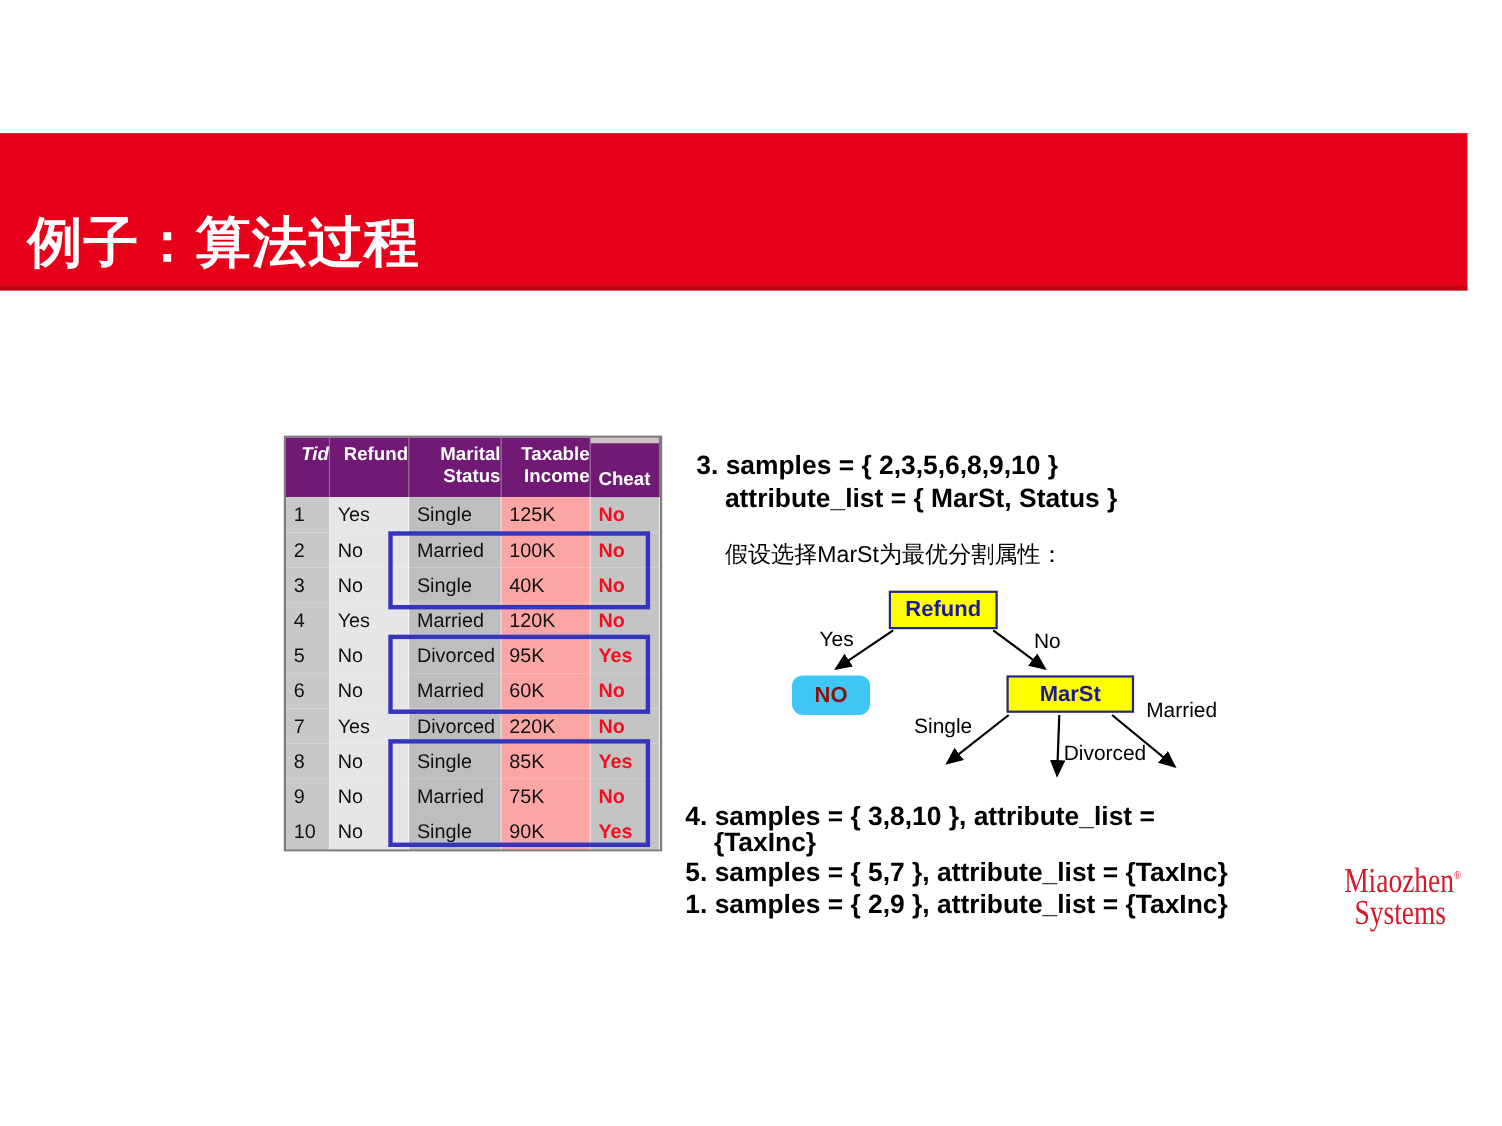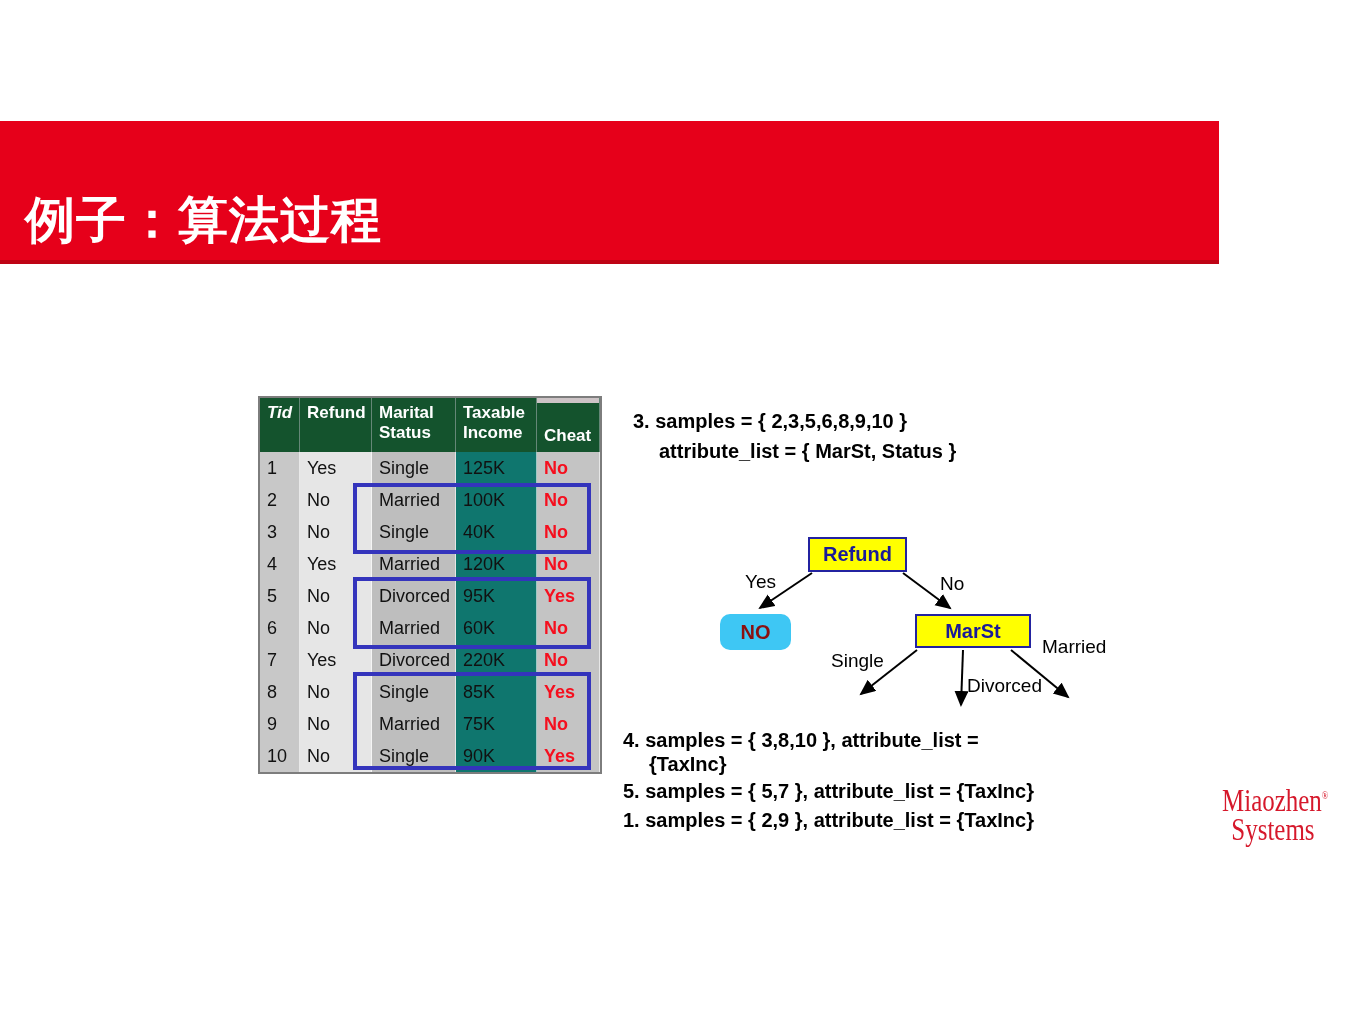--- a/index.html
+++ b/index.html
@@ -2,21 +2,21 @@
 <html><head>
 <meta charset="utf-8">
 <style>
   html,body{margin:0;padding:0;background:#ffffff;}
   .slide{
     position:relative;width:1365px;height:1024px;background:#ffffff;overflow:hidden;
     font-family:"Liberation Sans",sans-serif;color:#111;
   }
   
   .banner{
-    position:absolute;left:0;top:121px;width:1219px;height:139px;
+    position:absolute;left:0;top:121px;width:1334px;height:139px;
     background:#E6001A;border-bottom:4px solid #BE0315;
   }
   .slide-title{
     position:absolute;left:25px;top:74px;
     font-family:"Liberation Serif",serif;
     font-size:50px;font-weight:bold;color:#ffffff;line-height:1;letter-spacing:1px;
     white-space:nowrap;
   }
   
   .dtable{
@@ -26,39 +26,40 @@
     grid-auto-rows:32px;
     grid-template-rows:54px;
     border:2px solid #7d7d7d;
   }
   .cell{
     font-size:18px;line-height:32px;padding-left:7px;
     border-right:1px solid rgba(255,255,255,0.6);
     white-space:nowrap;overflow:hidden;
   }
   .hcell{
-    background:#14532d;color:#ffffff;font-weight:bold;font-size:17px;
+    background:#701a75;color:#ffffff;font-weight:bold;font-size:17px;
     line-height:1.2;padding:5px 0 0 7px;white-space:pre-line;
     border-right:1px solid rgba(200,200,210,0.45);
+    text-align:right;
   }
   .hcell.italic{font-style:italic;}
   .hcell.bottom{display:flex;align-items:flex-end;padding-bottom:6px;position:relative;}
   .hcell.bottom::before{content:"";position:absolute;left:0;top:0;width:100%;height:5px;background:#cdc4c6;}
   .col0{background:#C8C8C8;}
   .col1{background:#E6E6E6;}
   .col2{background:#BEBEBE;}
-  .col3{background:#0f766e;}
+  .col3{background:#fca5a5;}
   .col4{background:#C4C4C4;font-weight:bold;color:#F50F1E;}
   
   .hlbox{position:absolute;border:4px solid #3434BC;background:transparent;}
   .hl1{left:353px;top:483px;width:230px;height:63px;}
   .hl2{left:353px;top:577px;width:230px;height:64px;}
   .hl3{left:353px;top:672px;width:230px;height:90px;}
   
-  .step{position:absolute;font-size:20px;font-weight:bold;color:#000;white-space:nowrap;}
+  .step{position:absolute;font-size:24px;font-weight:bold;color:#000;white-space:nowrap;}
   .s3l1{left:633px;top:410px;}
   .s3l2{left:659px;top:440px;}
   .note{left:659px;top:490px;font-weight:normal;font-size:21px;}
   .s4l1{left:623px;top:729px;}
   .s4l2{left:649px;top:753px;text-align:center;}
   .s5{left:623px;top:780px;}
   .s6{left:623px;top:809px;}
   
   .tnode{
     position:absolute;display:flex;align-items:center;justify-content:center;
@@ -158,20 +159,21 @@
       <div class="cell col3">90K</div>
       <div class="cell col4">Yes</div>
     </div>
 
   <div class="hlbox hl1"></div>
   <div class="hlbox hl2"></div>
   <div class="hlbox hl3"></div>
 
   <div class="step s3l1">3. samples = { 2,3,5,6,8,9,10 }</div>
   <div class="step s3l2">attribute_list = { MarSt, Status }</div>
+  <div class="step note">假设选择MarSt为最优分割属性：</div>
   <div class="step s4l1">4. samples = { 3,8,10 }, attribute_list =</div>
   <div class="step s4l2">{TaxInc}</div>
   <div class="step s5">5. samples = { 5,7 }, attribute_list = {TaxInc}</div>
   <div class="step s6">1. samples = { 2,9 }, attribute_list = {TaxInc}</div>
 
   <svg class="arrows" viewBox="0 0 1365 1024">
     <defs>
       <marker id="ah" markerWidth="9" markerHeight="8" refX="7" refY="3.5" orient="auto">
         <path d="M0,0 L8,3.5 L0,7 z" fill="#000"></path>
       </marker>

